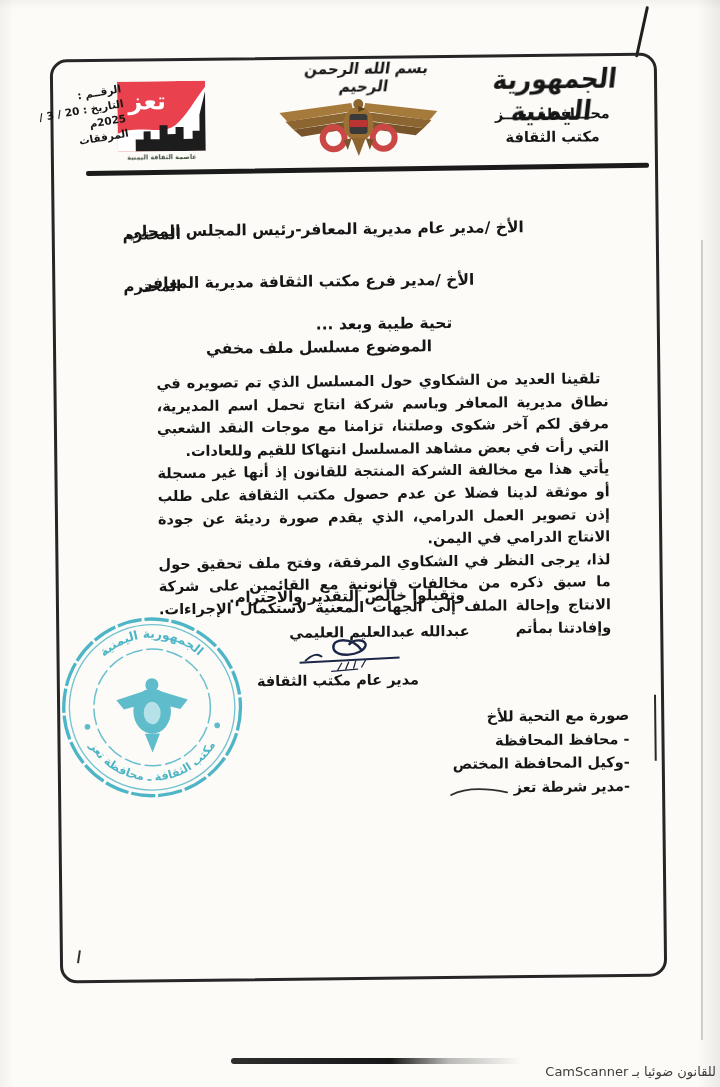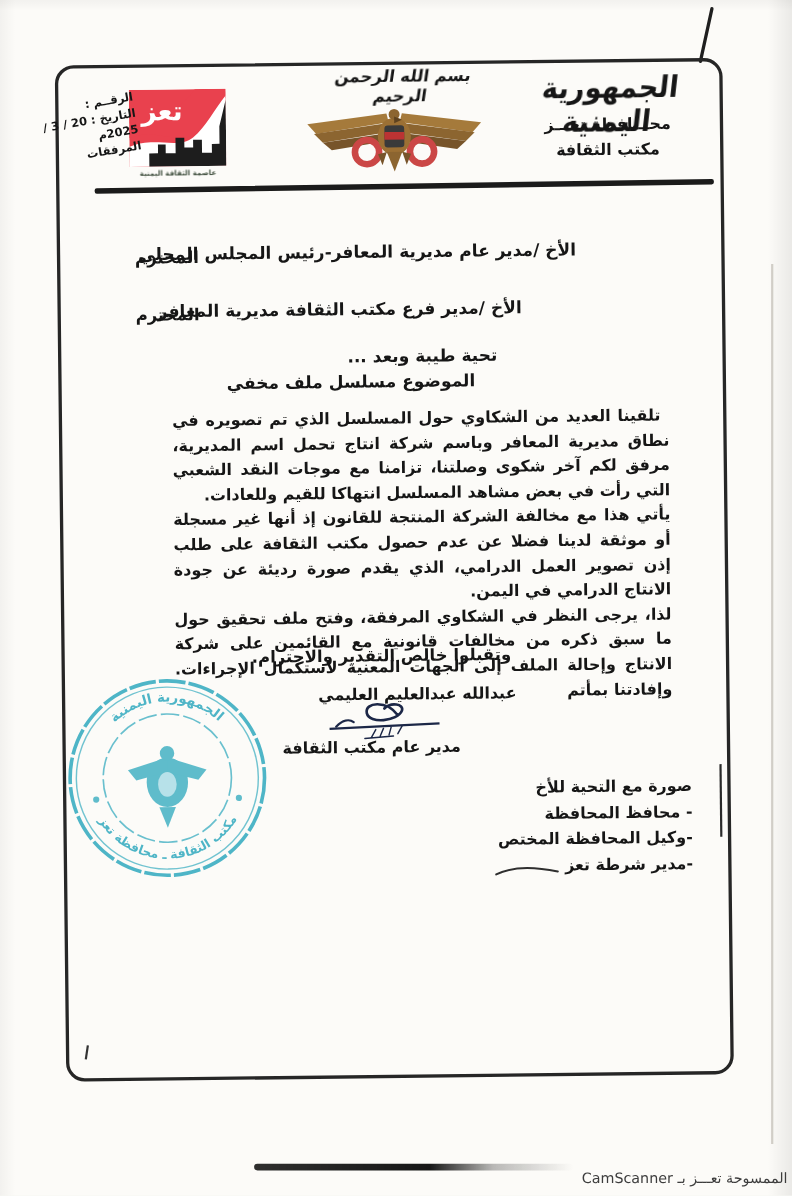--- a/index.html
+++ b/index.html
@@ -229,13 +229,13 @@
     <div>-مدير شرطة تعز</div>
   </div>
   <svg class="cc-dash" viewBox="0 0 60 14">
     <path d="M2,10 C 18,2 40,4 58,8" fill="none" stroke="#2f2f2f" stroke-width="1.8" stroke-linecap="round"></path>
   </svg>
 
   <div class="tick"></div>
 </div>
 
 <div class="smudge"></div>
-<div class="scan-note">الممسوحة تعـــز بـ CamScanner</div>
+<div class="scan-note">للقانون ضوئيا بـ CamScanner</div>
 
 </body></html>

